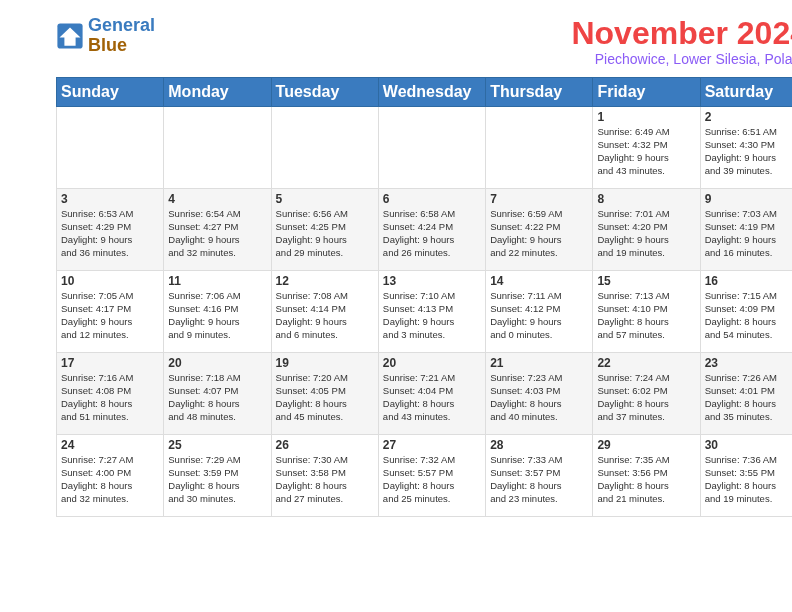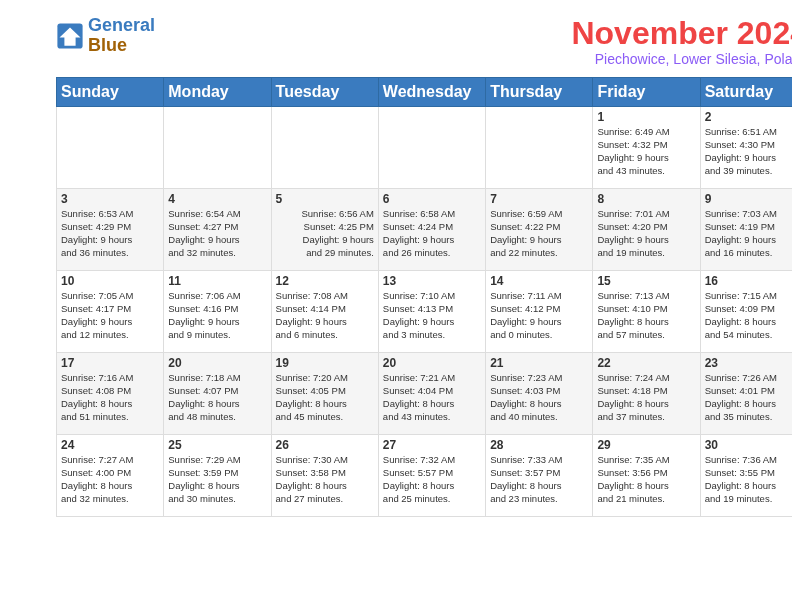--- a/index.html
+++ b/index.html
@@ -162,21 +162,21 @@
           </td>
           <td>
             <span class="day-number">4</span>
             <div class="day-info" style="white-space: pre-line;">Sunrise: 6:54 AM
 Sunset: 4:27 PM
 Daylight: 9 hours
 and 32 minutes.</div>
           </td>
           <td>
             <span class="day-number">5</span>
-            <div class="day-info" style="white-space: pre-line; text-align: right;">Sunrise: 6:56 AM
+            <div class="day-info" style="white-space: pre-line;">Sunrise: 6:56 AM
 Sunset: 4:25 PM
 Daylight: 9 hours
 and 29 minutes.</div>
           </td>
           <td>
             <span class="day-number">6</span>
             <div class="day-info" style="white-space: pre-line;">Sunrise: 6:58 AM
 Sunset: 4:24 PM
 Daylight: 9 hours
 and 26 minutes.</div>
@@ -286,21 +286,21 @@
           <td>
             <span class="day-number">21</span>
             <div class="day-info" style="white-space: pre-line;">Sunrise: 7:23 AM
 Sunset: 4:03 PM
 Daylight: 8 hours
 and 40 minutes.</div>
           </td>
           <td>
             <span class="day-number">22</span>
             <div class="day-info" style="white-space: pre-line;">Sunrise: 7:24 AM
-Sunset: 4:18 PM
+Sunset: 6:02 PM
 Daylight: 8 hours
 and 37 minutes.</div>
           </td>
           <td>
             <span class="day-number">23</span>
             <div class="day-info" style="white-space: pre-line;">Sunrise: 7:26 AM
 Sunset: 4:01 PM
 Daylight: 8 hours
 and 35 minutes.</div>
           </td>

